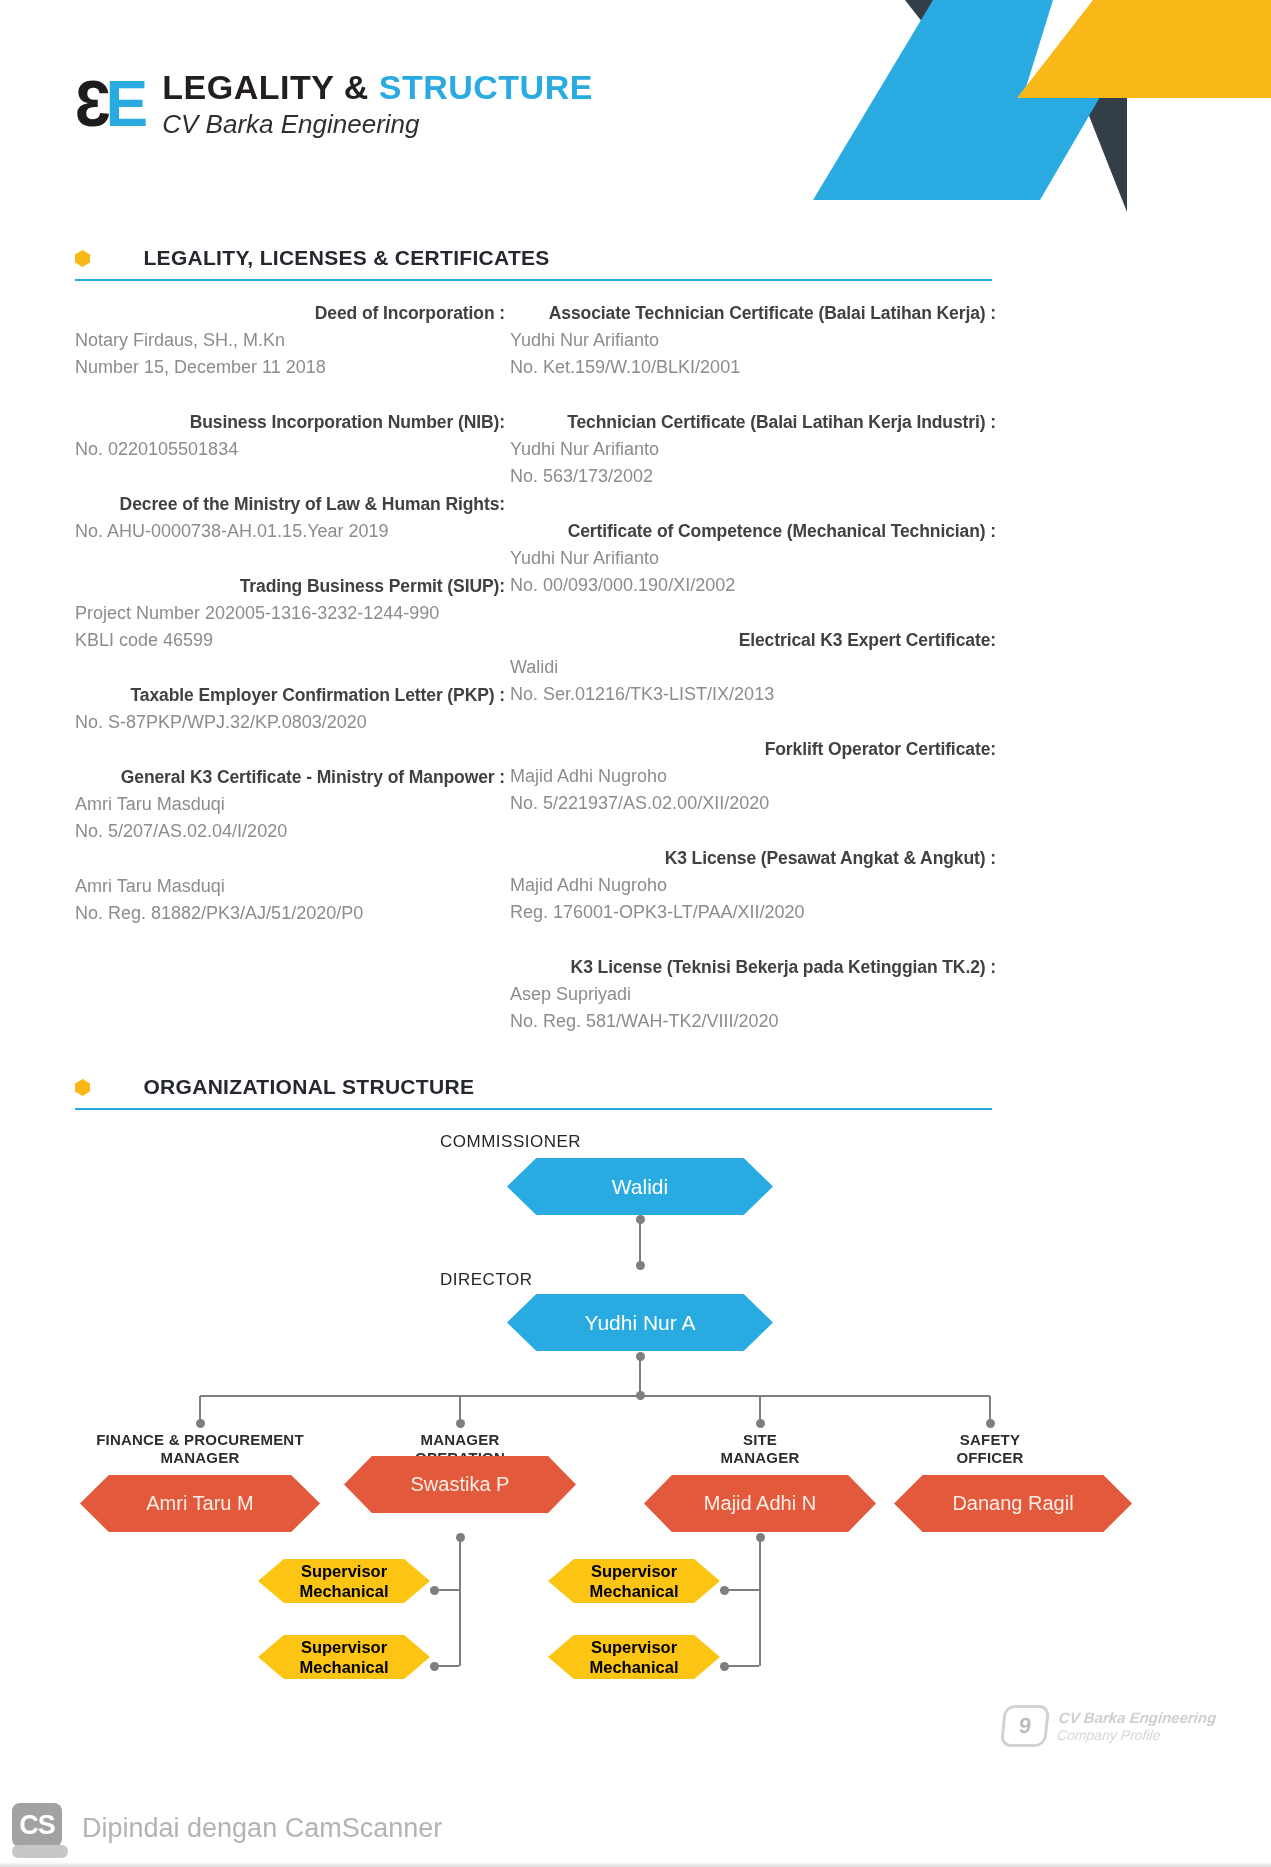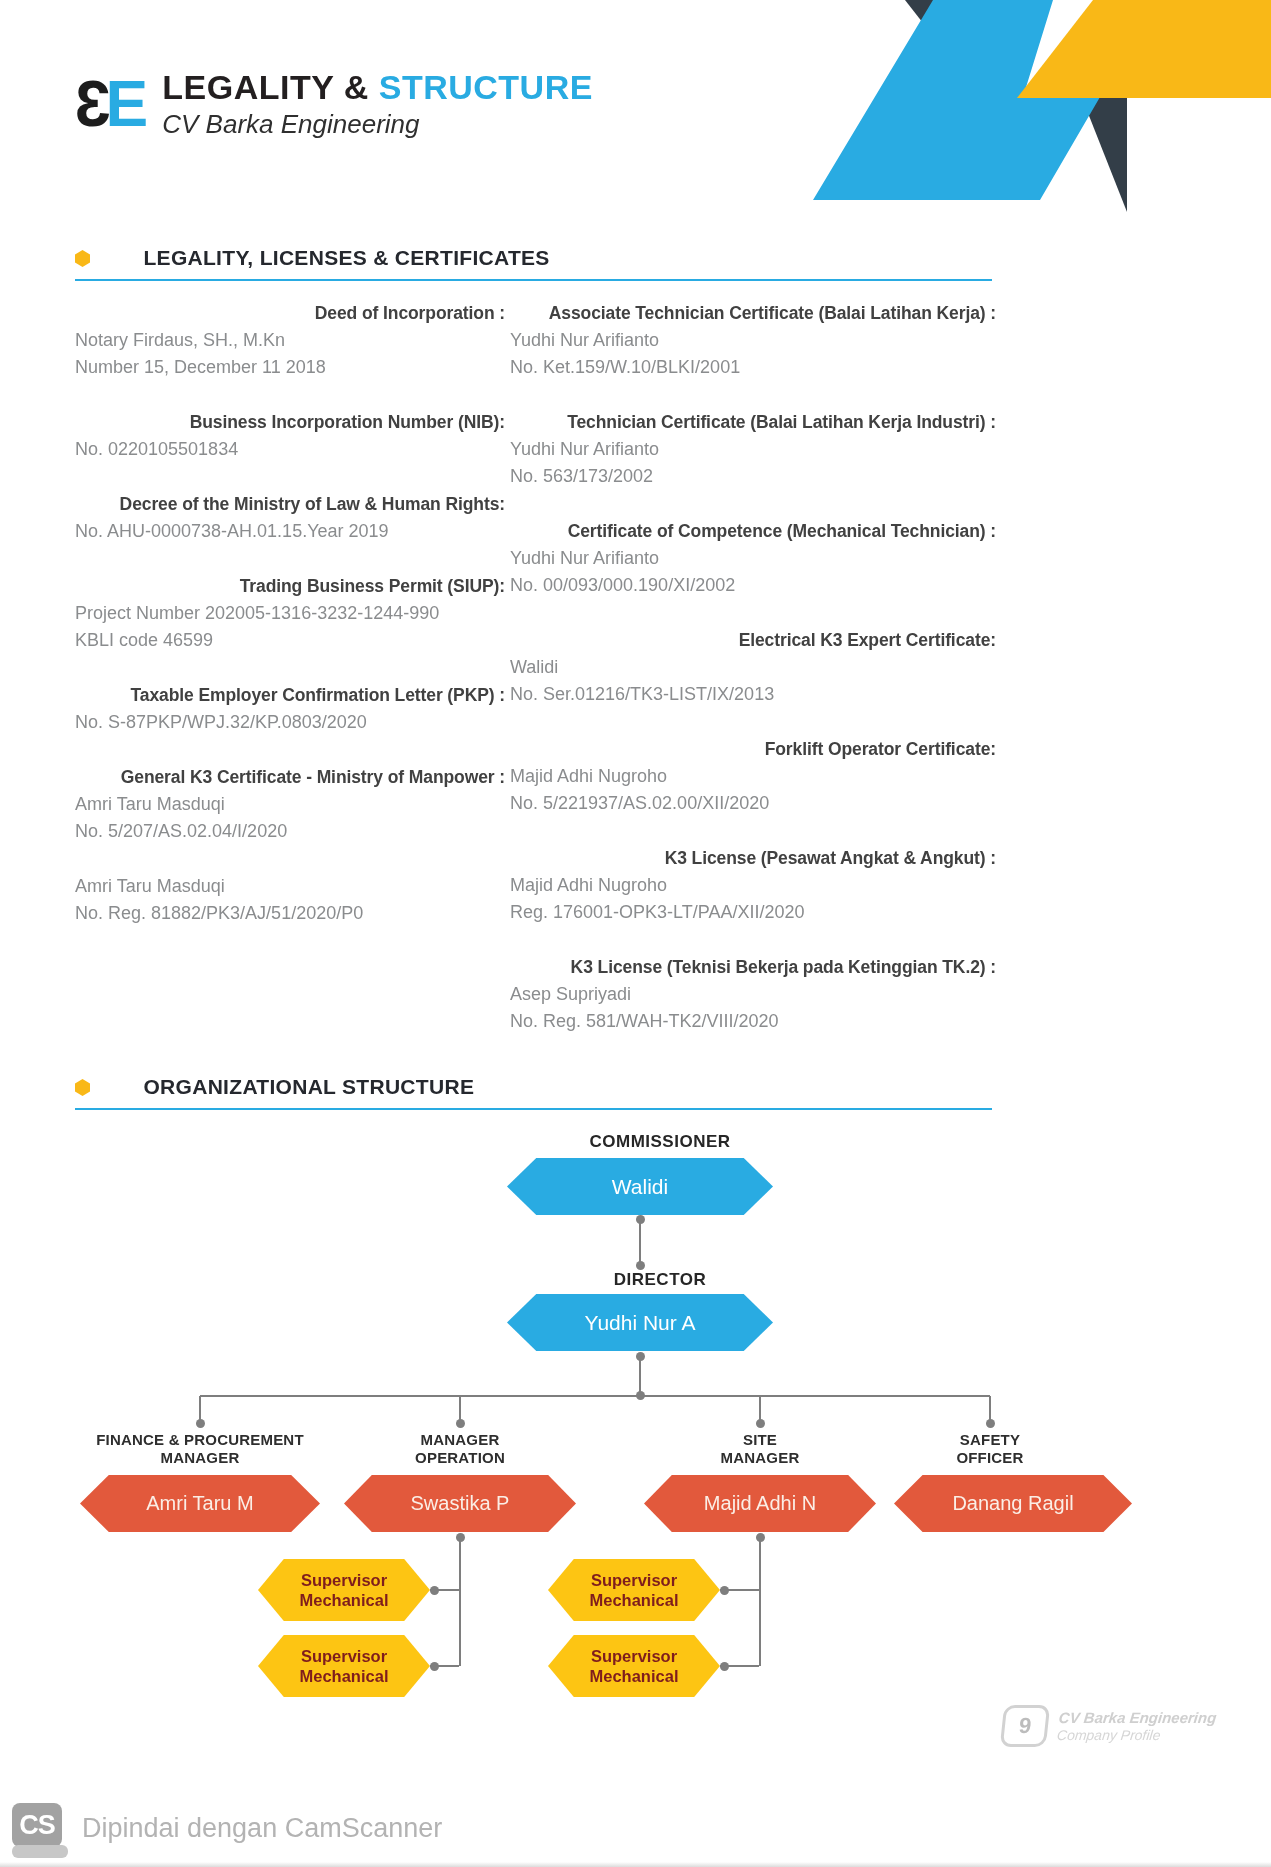--- a/index.html
+++ b/index.html
@@ -35,27 +35,27 @@
   
   .col{position:absolute; top:300px;}
   .col-left{left:75px; width:430px;}
   .col-right{left:510px; width:486px;}
   .entry{margin-bottom:28px;}
   .entry-title{font-size:17.5px; font-weight:700; letter-spacing:-.1px; color:#414141; line-height:27px; white-space:nowrap;text-align:right;}
   .entry-line{font-size:18px; color:var(--text-muted); line-height:27px; white-space:nowrap;}
 
   
   .org-chart{position:absolute; left:0; top:1128px; width:1271px; height:680px;}
-  .oc-label{position:absolute; left:460px; width:400px; text-align:center; font-size:17px; font-weight:700; letter-spacing:.5px; color:#262626;}
+  .oc-label{position:absolute; left:440px; width:400px; font-size:17px; font-weight:400; letter-spacing:.5px; color:#262626;}
   .hex{position:absolute; display:flex; flex-direction:column; align-items:center; justify-content:center; text-align:center;}
   .hex.blue{width:266px; height:57px; background:var(--blue); color:#fff; font-size:21px;
     clip-path:polygon(11% 0,89% 0,100% 50%,89% 100%,11% 100%,0 50%);}
   .hex.orange{height:57px; background:var(--orange); color:#FBEEE6; font-size:20px;
     clip-path:polygon(12% 0,88% 0,100% 50%,88% 100%,12% 100%,0 50%);}
-  .hex.yellow{width:172px; height:62px; background:var(--yellow); color:#7f1d1d; font-size:16.5px; font-weight:700; line-height:20px;
+  .hex.yellow{width:172px; height:44px; background:var(--yellow); color:#000000; font-size:16.5px; font-weight:700; line-height:20px;
     clip-path:polygon(15% 0,85% 0,100% 50%,85% 100%,15% 100%,0 50%);}
   .mgr-label{position:absolute; top:303px; width:300px; text-align:center; font-size:15px; font-weight:700; line-height:18px; color:#2E2E2E; letter-spacing:.2px;}
   .line{position:absolute; background:var(--connector);}
   .v{width:2px;} .h{height:2px;}
   .dot{position:absolute; width:9px; height:9px; border-radius:50%; background:var(--connector);}
 
   
   .footer{position:absolute; left:1002px; top:1705px; display:flex; align-items:center; gap:10px; transform:skewX(-6deg);}
   .page-num{width:46px; height:42px; border:3px solid #d2d2d2; border-radius:11px; display:flex; align-items:center; justify-content:center;
     font-size:22px; font-weight:800; color:#bcbcbc;}
@@ -225,21 +225,21 @@
       <div>MANAGER</div>
     </div>
     <div class="mgr-label" style="left:840px;">
       <div>SAFETY</div>
       <div>OFFICER</div>
     </div>
 
     <div class="hex orange" style="left:80px; top:347px; width:240px;">
       <span>Amri Taru M</span>
     </div>
-    <div class="hex orange" style="left:344px; top:347px; width:232px;">
+    <div class="hex orange" style="left:344px; top:328px; width:232px;">
       <span>Swastika P</span>
     </div>
     <div class="hex orange" style="left:644px; top:347px; width:232px;">
       <span>Majid Adhi N</span>
     </div>
     <div class="hex orange" style="left:894px; top:347px; width:238px;text-align:center;">
       <span>Danang Ragil</span>
     </div>
 
     <div class="dot" style="left:456px; top:405px;"></div>

